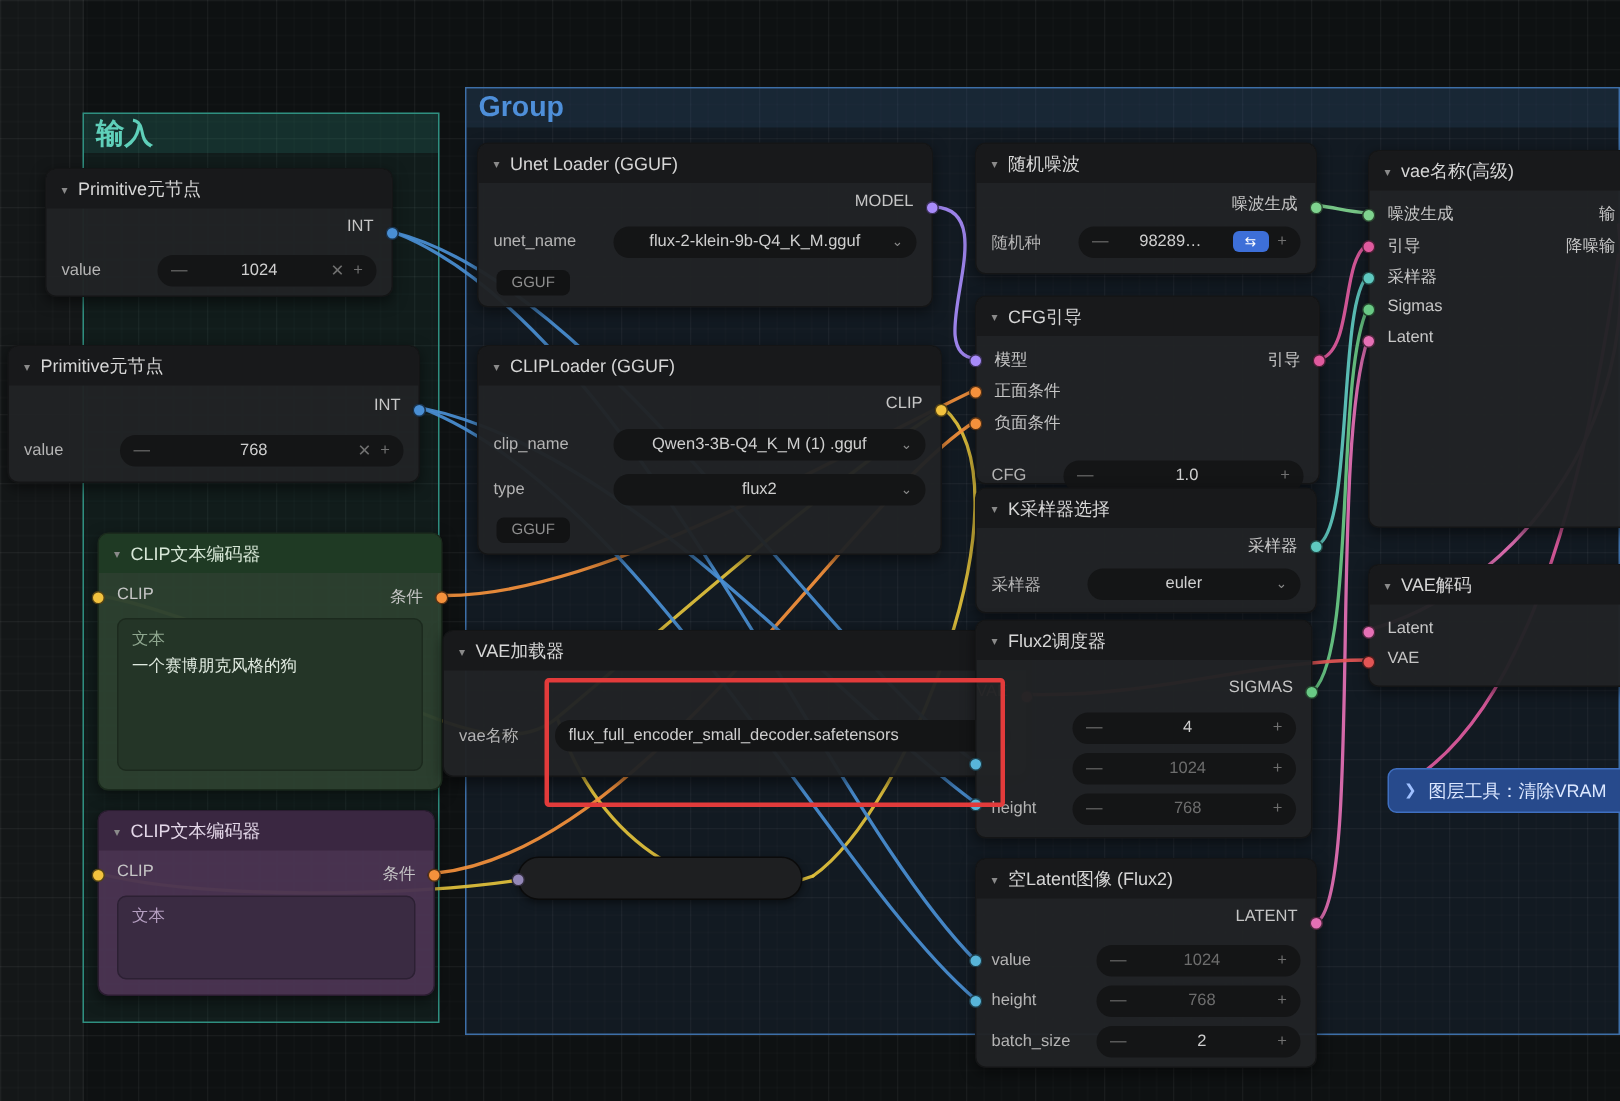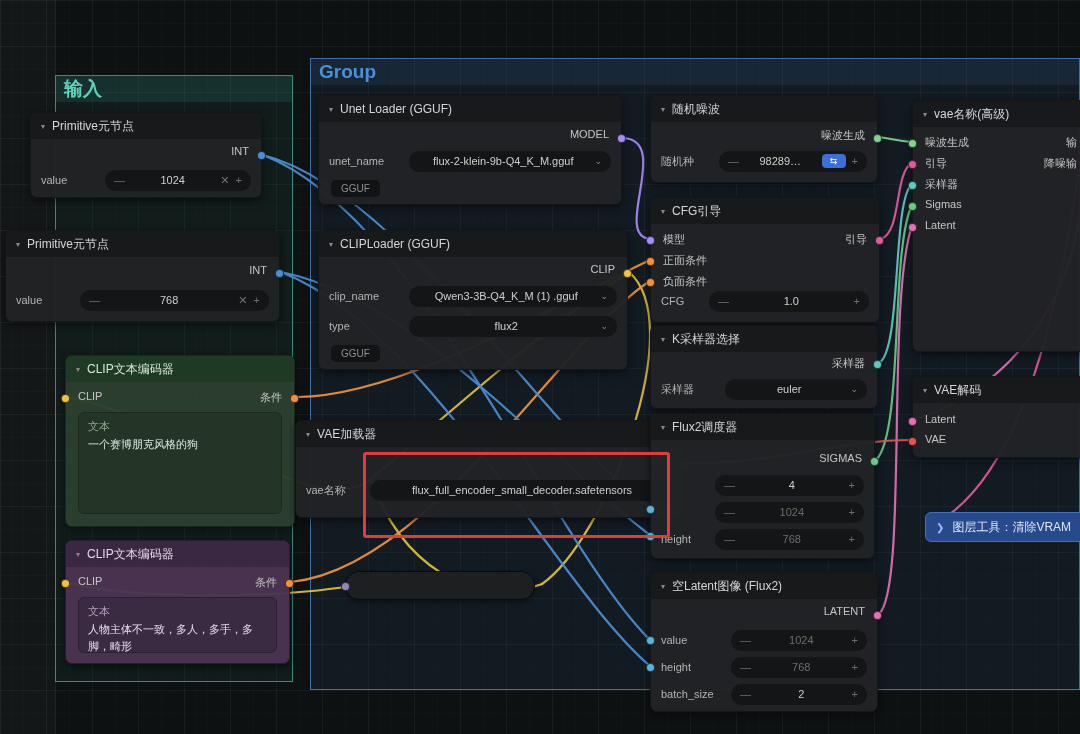--- a/index.html
+++ b/index.html
@@ -200,35 +200,34 @@
     <div class="nheader">
       <span class="chev">▾</span>
       <span>CLIP文本编码器</span>
     </div>
     <span class="plabel l" style="top:34px">CLIP</span>
     <span class="dot" style="left:-5px;top:38px;background:#f2c23e"></span>
     <span class="plabel r" style="top:34px">条件</span>
     <span class="dot" style="right:-5px;top:38px;background:#f5913c"></span>
     <div class="textwidget" style="top:56px;bottom:10px">
       <span class="twlabel">文本</span>
-      <span>人物主体不一致，多人，多手，多脚，畸形</span>
     </div>
   </div>
 
   <div class="node" style="left:295px;top:420px;width:390px;height:98px">
     <div class="nheader">
       <span class="chev">▾</span>
       <span>VAE加载器</span>
     </div>
     <span class="plabel r" style="top:34px;color:#e8a08a">VAE</span>
     <span class="dot" style="right:-5px;top:39px;background:#e25555"></span>
     <div class="wrow" style="top:58px">
       <span class="wlabel" style="min-width:56px">vae名称</span>
       <div class="pill">
-        <span class="val" style="text-align:center">flux_full_encoder_small_decoder.safetensors</span>
+        <span class="val" style="text-align:left">flux_full_encoder_small_decoder.safetensors</span>
       </div>
     </div>
   </div>
 
   <div class="node" style="left:650px;top:95px;width:228px;height:88px">
     <div class="nheader">
       <span class="chev">▾</span>
       <span>随机噪波</span>
     </div>
     <span class="plabel r" style="top:32px">噪波生成</span>
@@ -252,21 +251,21 @@
       <span>CFG引导</span>
     </div>
     <span class="plabel l" style="top:34px">模型</span>
     <span class="dot" style="left:-5px;top:38px;background:#a78bfa"></span>
     <span class="plabel l" style="top:55px">正面条件</span>
     <span class="dot" style="left:-5px;top:59px;background:#f5913c"></span>
     <span class="plabel l" style="top:76px">负面条件</span>
     <span class="dot" style="left:-5px;top:80px;background:#f5913c"></span>
     <span class="plabel r" style="top:34px">引导</span>
     <span class="dot" style="right:-5px;top:38px;background:#e05a9e"></span>
-    <div class="wrow" style="top:92px">
+    <div class="wrow" style="top:108px">
       <span class="wlabel" style="min-width:40px">CFG</span>
       <div class="pill">
         <span class="stp">—</span>
         <span class="val">1.0</span>
         <span class="stp">+</span>
       </div>
     </div>
   </div>
 
   <div class="node" style="left:650px;top:325px;width:228px;height:84px">

